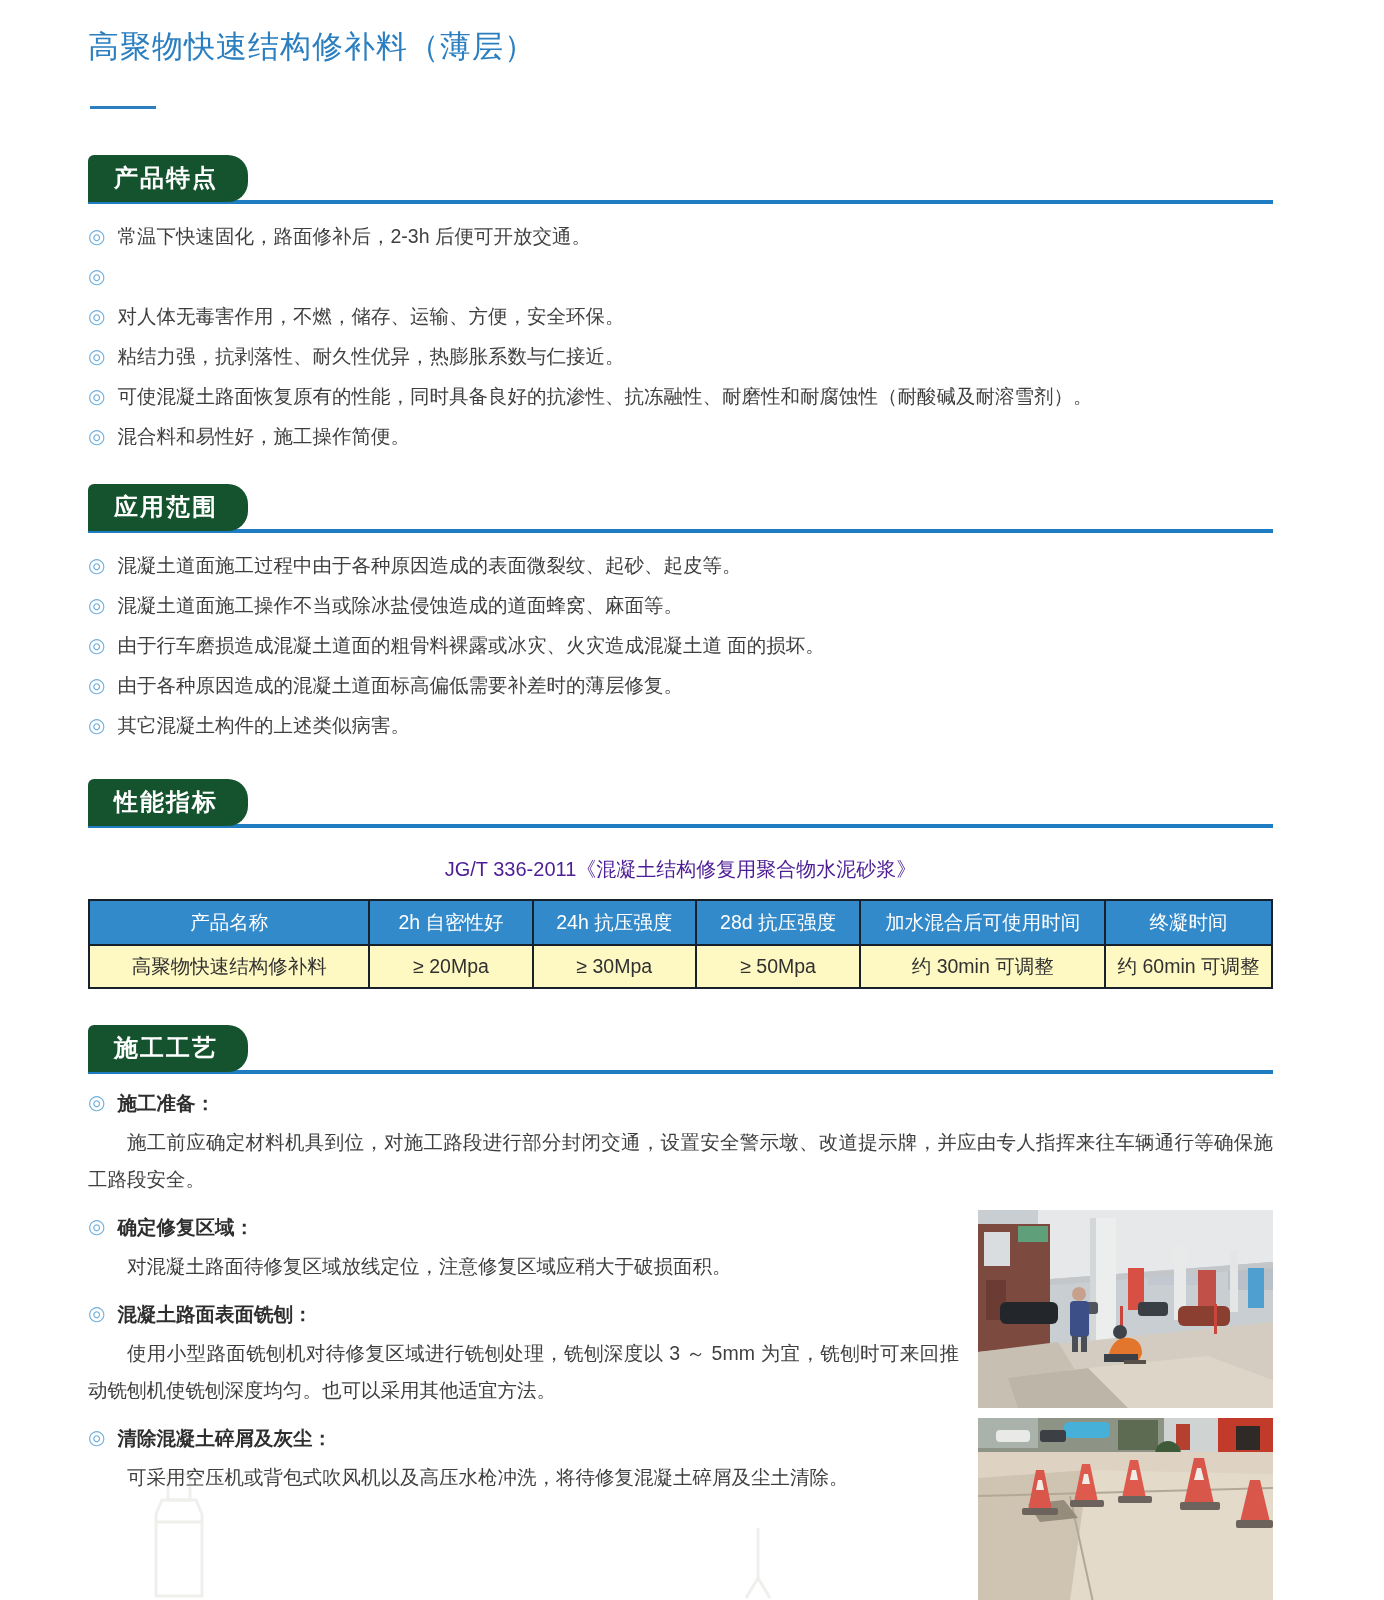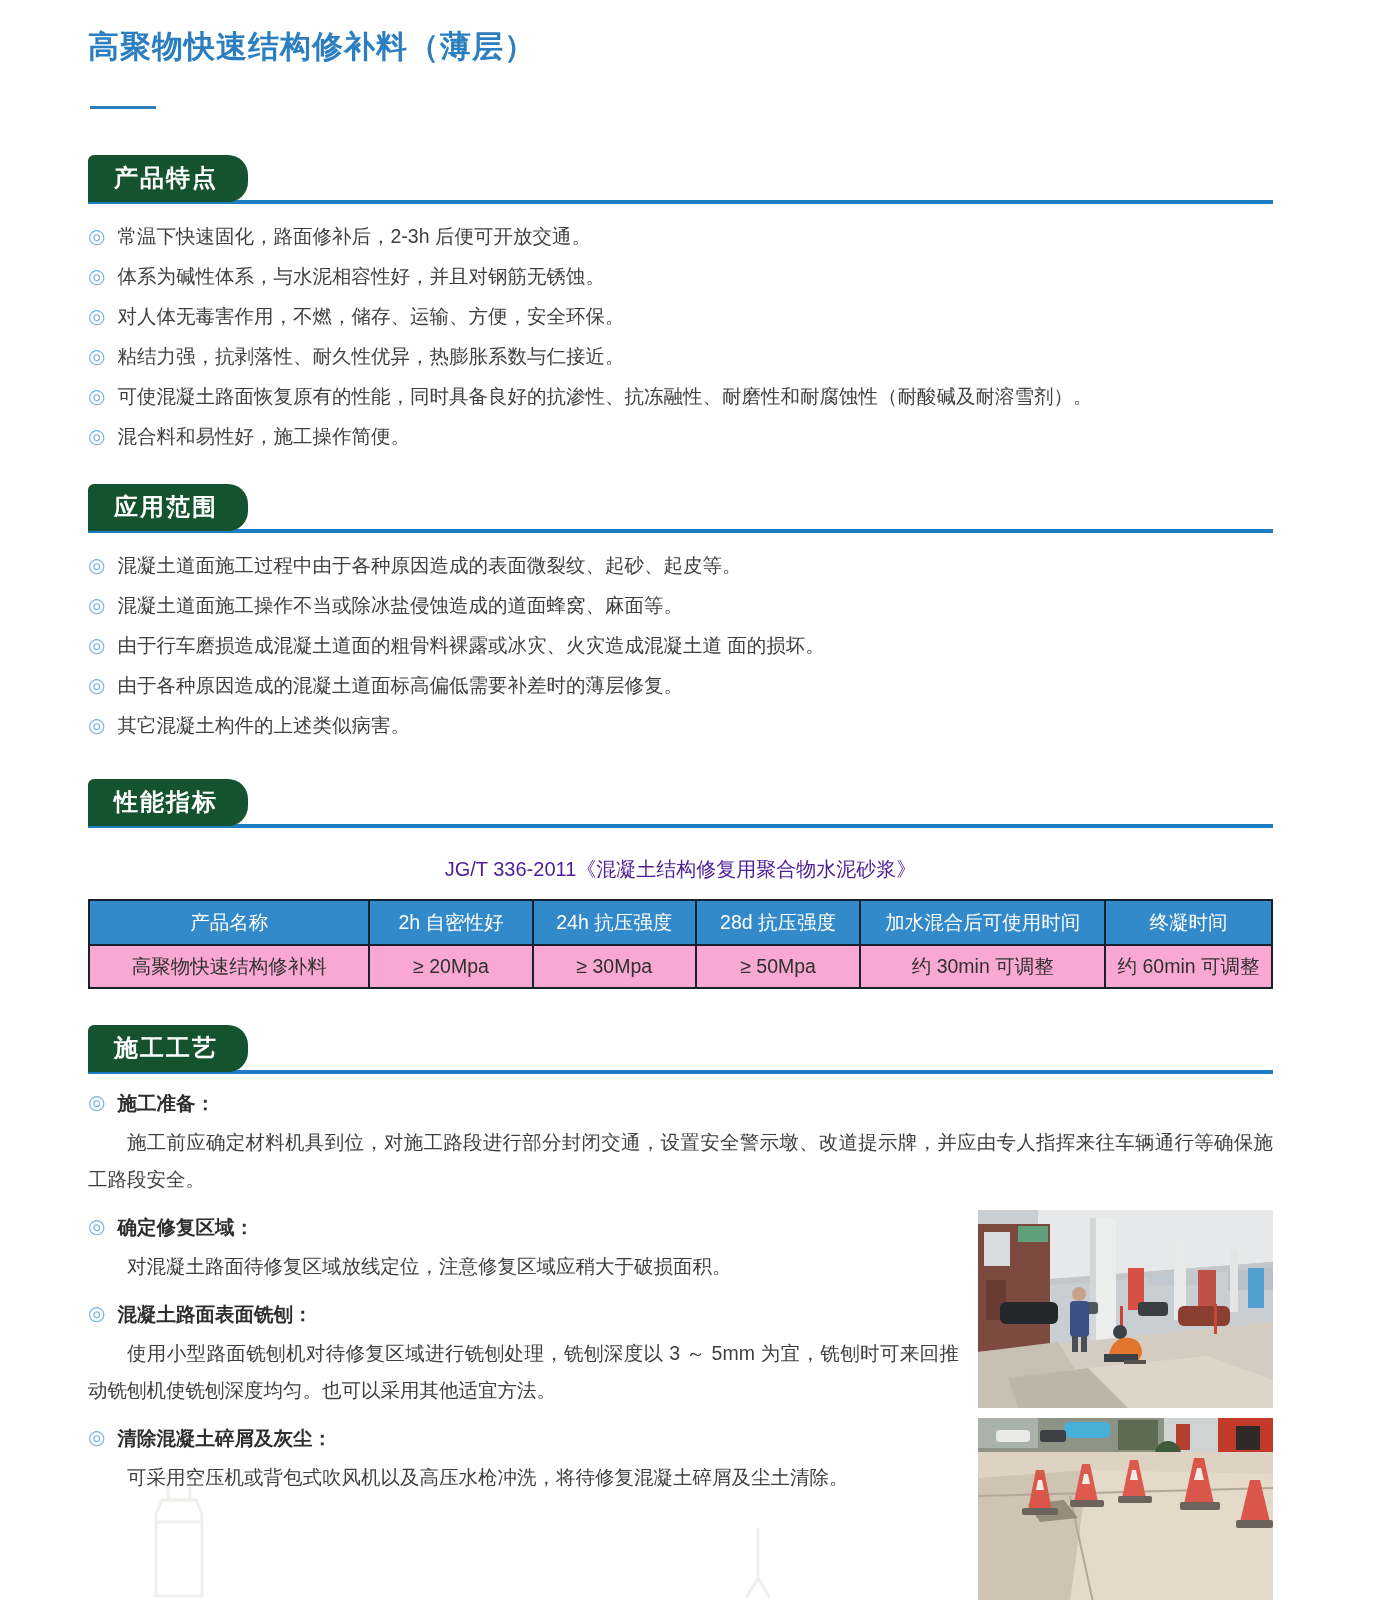--- a/index.html
+++ b/index.html
@@ -3,21 +3,21 @@
 <meta charset="utf-8">
 <style>
   html,body{margin:0;padding:0;}
   body{
     width:1384px;height:1600px;overflow:hidden;background:#ffffff;
     font-family:"Liberation Sans","DejaVu Sans",sans-serif;
     color:#3b3b3b;position:relative;
   }
   .page{position:relative;z-index:1;padding:20px 111px 0 88px;}
   
-  .doc-title{font-size:31px;font-weight:bold;color:#2b7fc0;margin:6px 0 0 0;letter-spacing:1px;}
+  .doc-title{font-size:31px;font-weight:normal;color:#2b7fc0;margin:6px 0 0 0;letter-spacing:1px;}
   .title-underline{width:66px;height:3px;background:#2b7fc0;margin:38px 0 46px 2px;}
   
   .intro{font-size:19px;line-height:37px;text-indent:2em;text-align:justify;margin:0 0 26px 0;color:#3f3f3f;}
   
   .section-head{margin:26px 0 14px 0;}
   .section-badge{
     display:inline-block;background:#14532d;color:#ffffff;font-size:24px;font-weight:bold;
     padding:7px 30px 8px 26px;border-radius:6px 20px 20px 0;letter-spacing:2px;
     position:relative;z-index:2;margin-bottom:-2px;
   }
@@ -26,21 +26,21 @@
   .bullets{margin:18px 0 6px 0;}
   .bullet-item{display:flex;align-items:flex-start;margin:12px 0;font-size:19.5px;line-height:28px;color:#3f3f3f;}
   .bullet-mark{color:#74b2dd;font-size:20px;margin-right:12px;flex:0 0 auto;line-height:28px;}
   
   .table-caption{text-align:center;font-size:20px;color:#4c1d95;margin:28px 0 16px 0;}
   table.perf{width:100%;border-collapse:collapse;table-layout:fixed;padding-left:31px;}
   table.perf th,table.perf td{
     border:2px solid #17212b;text-align:center;font-weight:normal;
   }
   table.perf th{background:#338acb;color:#ffffff;font-size:19.5px;padding:8px 4px;}
-  table.perf td{background:#f9a8d4;color:#303030;font-size:19.5px;padding:7px 4px;}
+  table.perf td{background:#fef9c3;color:#303030;font-size:19.5px;padding:7px 4px;}
   col.c1{width:23.7%}col.c2{width:13.8%}col.c3{width:13.8%}
   col.c4{width:13.9%}col.c5{width:20.7%}col.c6{width:14.1%}
   
   .process{margin-top:10px;}
   .photos{float:right;width:300px;margin:6px 0 8px 14px;}
   .photo{width:295px;height:198px;margin:0 0 10px 5px;overflow:hidden;background:#cfcdc8;}
   .photo svg{display:block;}
   .step-title{display:flex;align-items:flex-start;font-size:19.5px;font-weight:bold;color:#2e2e2e;margin:14px 0 6px 0;line-height:30px;}
   .step-body{font-size:19.5px;line-height:37px;text-indent:2em;text-align:justify;margin:0 0 6px 0;color:#3f3f3f;}
   
@@ -82,21 +82,20 @@
     <span class="section-badge">产品特点</span>
     <div class="section-rule"></div>
   </div>
   <div class="bullets">
     <div class="bullet-item">
         <span class="bullet-mark">◎</span>
         <span>常温下快速固化，路面修补后，2-3h 后便可开放交通。</span>
       </div>
     <div class="bullet-item">
         <span class="bullet-mark">◎</span>
-        <span>体系为碱性体系，与水泥相容性好，并且对钢筋无锈蚀。</span>
       </div>
     <div class="bullet-item">
         <span class="bullet-mark">◎</span>
         <span>对人体无毒害作用，不燃，储存、运输、方便，安全环保。</span>
       </div>
     <div class="bullet-item">
         <span class="bullet-mark">◎</span>
         <span>粘结力强，抗剥落性、耐久性优异，热膨胀系数与仁接近。</span>
       </div>
     <div class="bullet-item">

